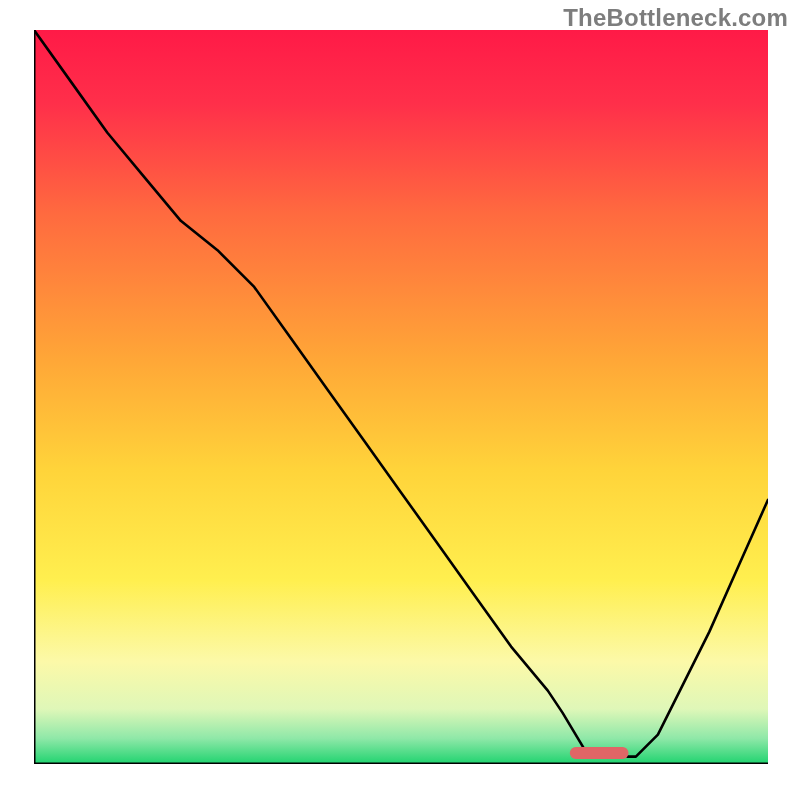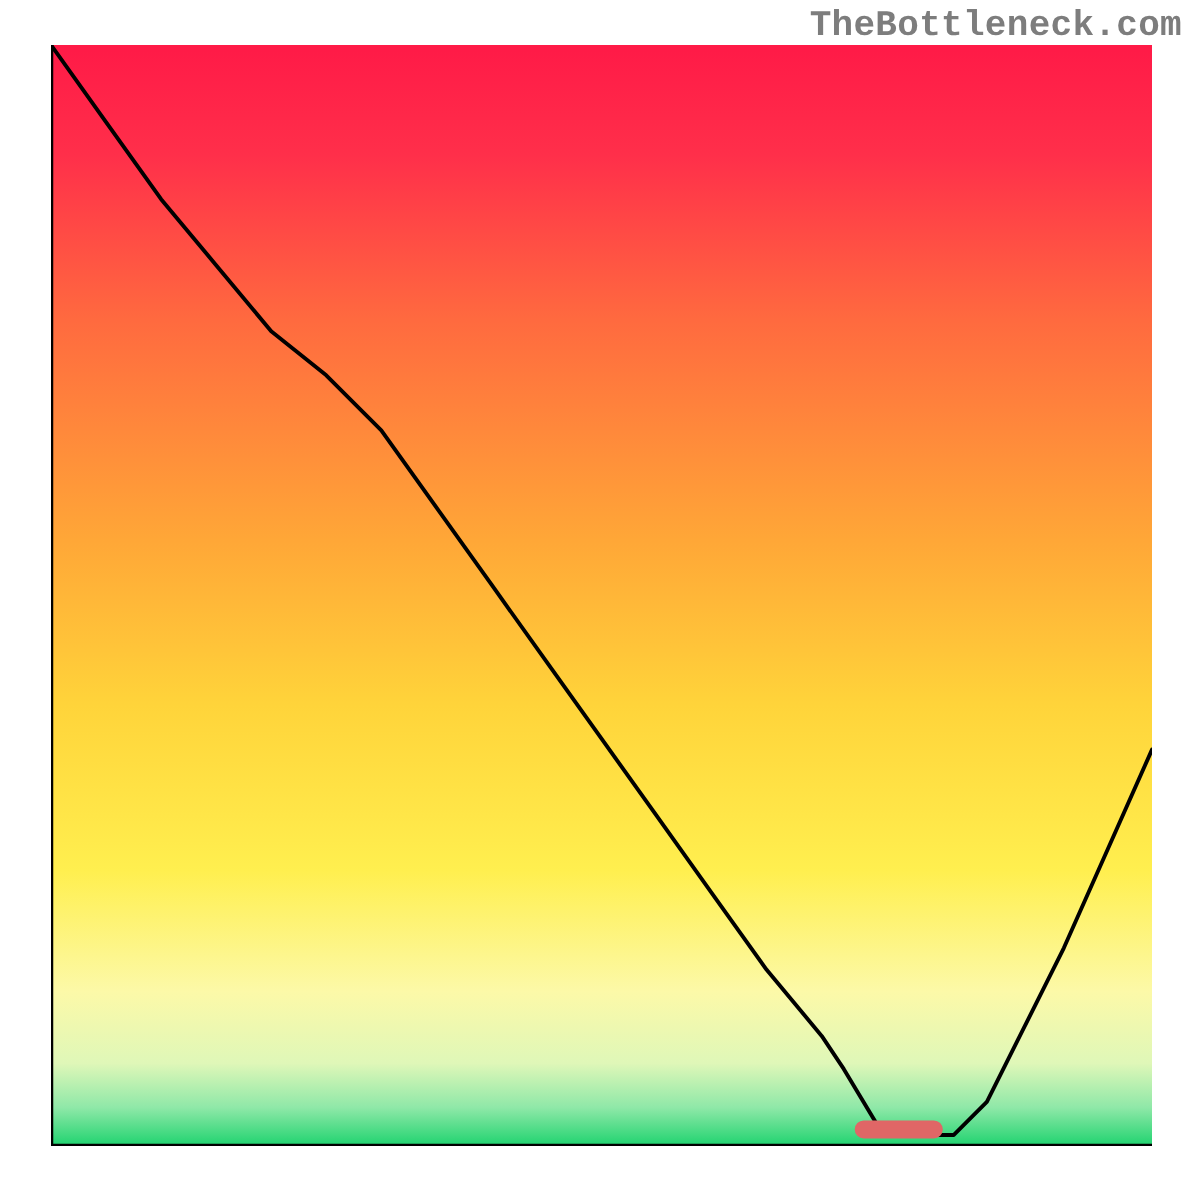--- a/index.html
+++ b/index.html
@@ -8,21 +8,20 @@
     width: 800px;
     height: 800px;
     background: #ffffff;
     font-family: Arial, Helvetica, sans-serif;
     overflow: hidden;
   }
   .wrap {
     position: relative;
     width: 800px;
     height: 800px;
-    font-family: Liberation Mono, monospace;
   }
   .watermark {
     position: absolute;
     top: 4px;
     right: 12px;
     font-size: 24px;
     font-weight: 600;
     color: #7d7d7d;
     letter-spacing: 0.2px;
     z-index: 10;

